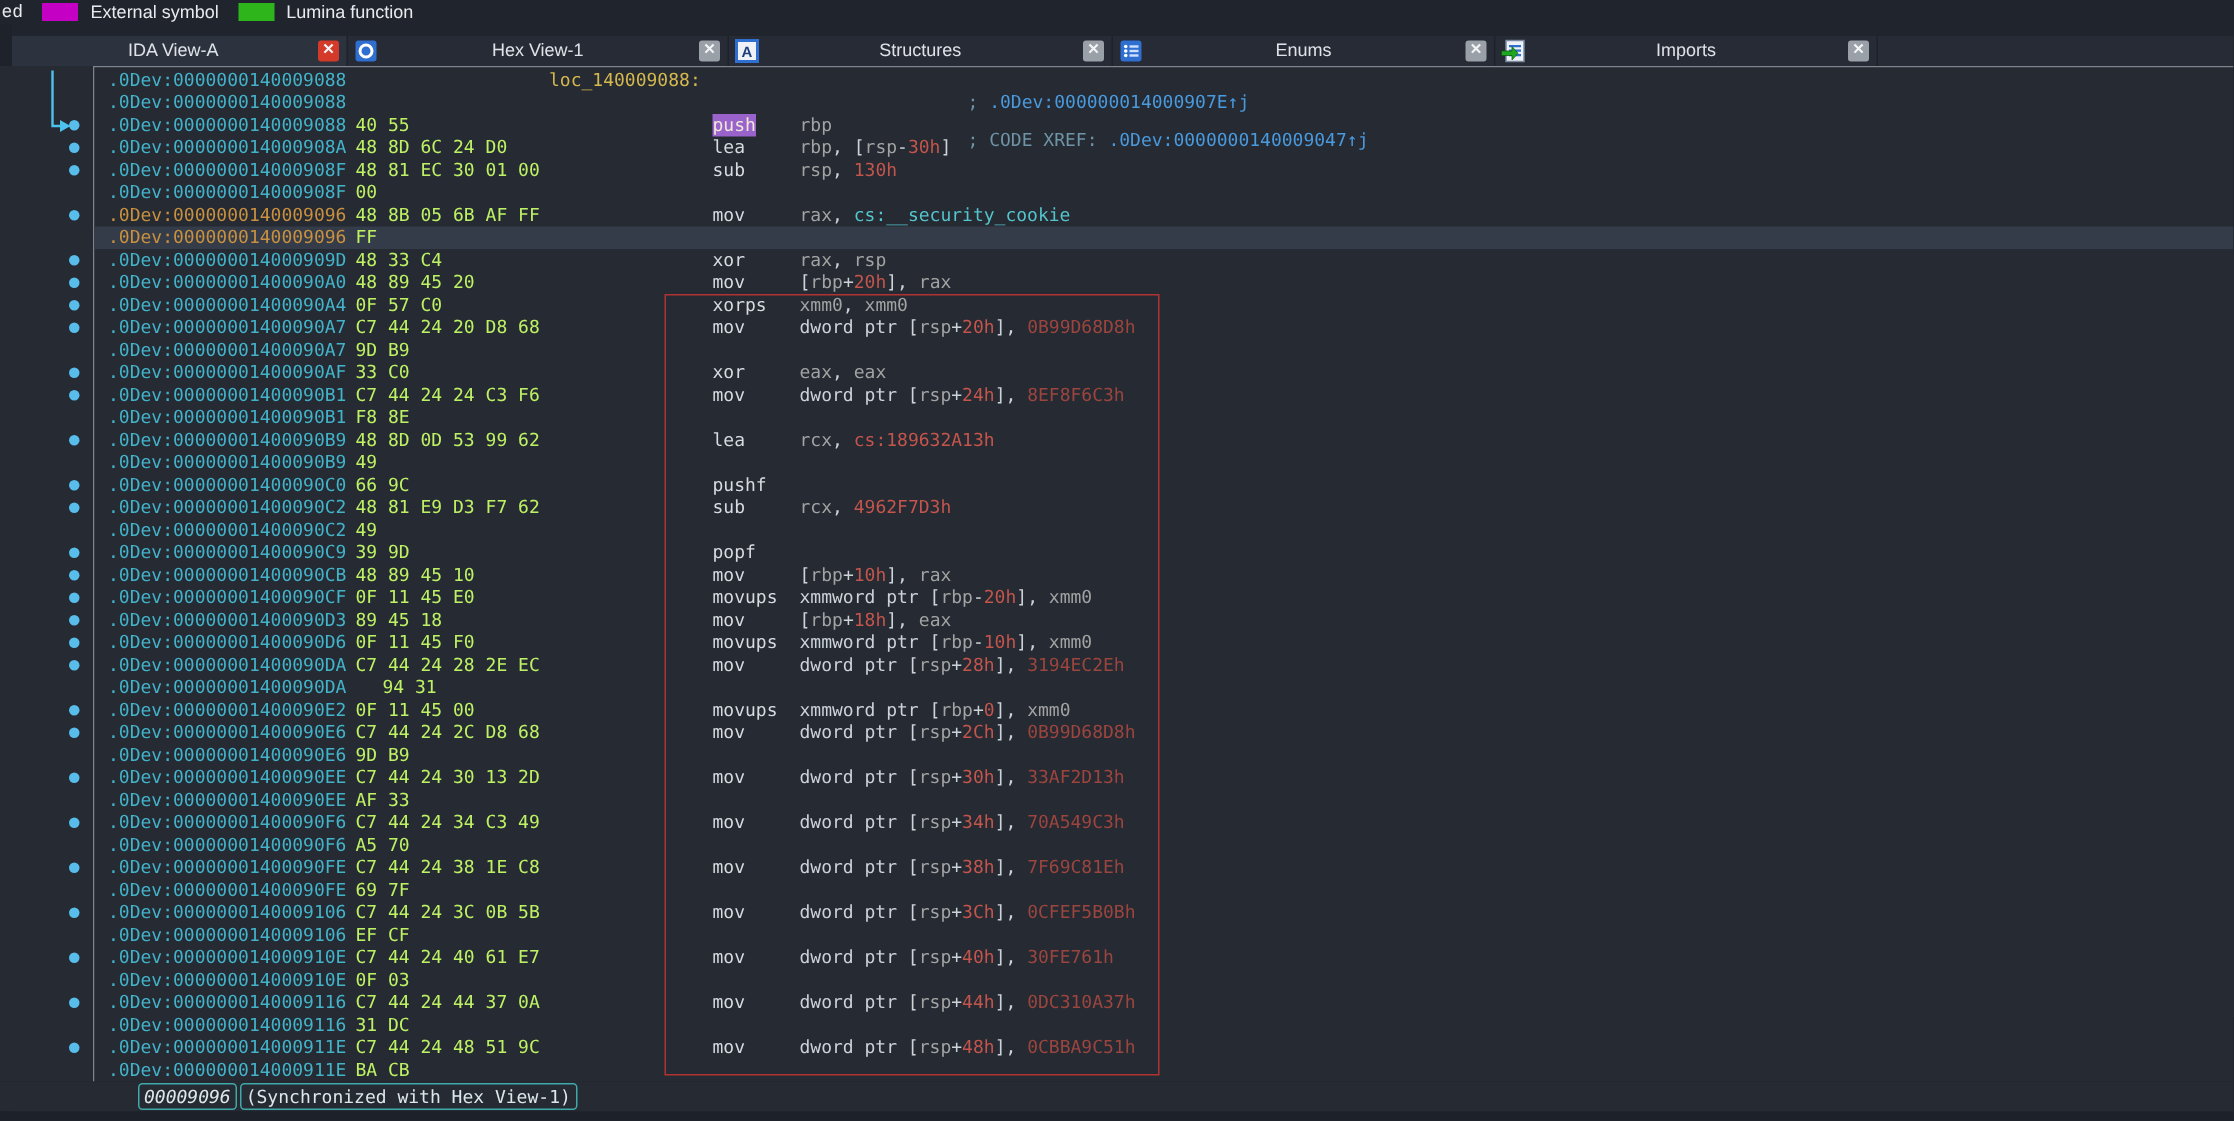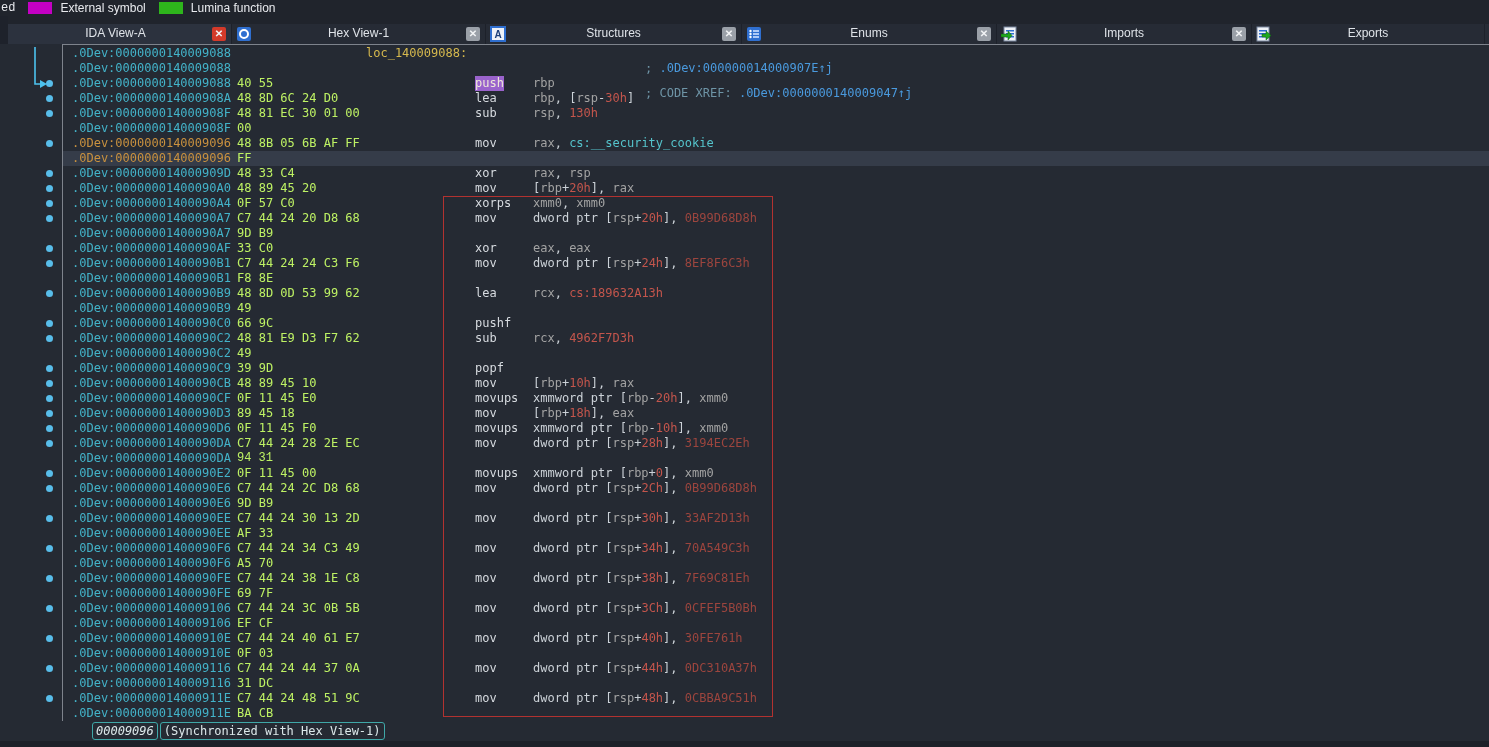--- a/index.html
+++ b/index.html
@@ -118,30 +118,20 @@
       <div class="tab" style="width: 255px;">
         <span class="tab-icon"><svg width="16" height="16">
             <rect x="3" y="1" width="12" height="14" fill="#eef2f8" stroke="#7a88a0"></rect>
             <rect x="5" y="4" width="8" height="1.5" fill="#2f6fd0"></rect>
             <rect x="5" y="7" width="8" height="1.5" fill="#2f6fd0"></rect>
             <rect x="5" y="10" width="8" height="1.5" fill="#2f6fd0"></rect>
             <polygon points="0,8 7,8 7,5 11,9.5 7,14 7,11 0,11" fill="#1fa81f" stroke="#0c5c0c" stroke-width="0.5"></polygon>
           </svg></span>
         <span class="tab-label">Imports</span>
         <span class="tab-close">✕</span>
-      </div>
-      <div class="tab" style="width: 233px;">
-        <span class="tab-icon"><svg width="16" height="16">
-            <rect x="1" y="1" width="12" height="14" fill="#eef2f8" stroke="#7a88a0"></rect>
-            <rect x="3" y="4" width="8" height="1.5" fill="#2f6fd0"></rect>
-            <rect x="3" y="7" width="8" height="1.5" fill="#2f6fd0"></rect>
-            <rect x="3" y="10" width="8" height="1.5" fill="#2f6fd0"></rect>
-            <polygon points="6,8 10,8 10,5 15,9.5 10,14 10,11 6,11" fill="#1fa81f" stroke="#0c5c0c" stroke-width="0.5"></polygon>
-          </svg></span>
-        <span class="tab-label">Exports</span>
       </div>
     </div>
   <div class="white-sliver"></div>
 
   <div class="leftstrip"></div>
   <div class="margin" id="margin">
     <svg class="nav-arrow" width="62" height="120" style="position:absolute;left:0;top:0;">
       <polyline points="35,3 35,40 40,40" fill="none" stroke="#4cc2ee" stroke-width="1.6"></polyline>
       <polygon points="40,36 47,40 40,44" fill="#4cc2ee"></polygon>
     </svg>
@@ -199,21 +189,21 @@
       <div class="row" style="top: 256px;"><span class="c-addr" style="left: 9px;">.0Dev:00000001400090B9</span><span class="c-bytes" style="left: 174px;">49</span></div>
       <div class="row" style="top: 271px;"><span class="c-addr" style="left: 9px;">.0Dev:00000001400090C0</span><span class="c-bytes" style="left: 174px;">66 9C</span><span class="c-mnem" style="left: 412px;">pushf</span></div>
       <div class="row" style="top: 286px;"><span class="c-addr" style="left: 9px;">.0Dev:00000001400090C2</span><span class="c-bytes" style="left: 174px;">48 81 E9 D3 F7 62</span><span class="c-mnem" style="left: 412px;">sub</span><span style="left: 470px;"><span class="op-r" style="position: static;">rcx</span><span class="op-t" style="position: static;">, </span><span class="op-n" style="position: static;">4962F7D3h</span></span></div>
       <div class="row" style="top: 301px;"><span class="c-addr" style="left: 9px;">.0Dev:00000001400090C2</span><span class="c-bytes" style="left: 174px;">49</span></div>
       <div class="row" style="top: 316px;"><span class="c-addr" style="left: 9px;">.0Dev:00000001400090C9</span><span class="c-bytes" style="left: 174px;">39 9D</span><span class="c-mnem" style="left: 412px;">popf</span></div>
       <div class="row" style="top: 331px;"><span class="c-addr" style="left: 9px;">.0Dev:00000001400090CB</span><span class="c-bytes" style="left: 174px;">48 89 45 10</span><span class="c-mnem" style="left: 412px;">mov</span><span style="left: 470px;"><span class="op-t" style="position: static;">[</span><span class="op-r" style="position: static;">rbp</span><span class="op-t" style="position: static;">+</span><span class="op-n" style="position: static;">10h</span><span class="op-t" style="position: static;">], </span><span class="op-r" style="position: static;">rax</span></span></div>
       <div class="row" style="top: 346px;"><span class="c-addr" style="left: 9px;">.0Dev:00000001400090CF</span><span class="c-bytes" style="left: 174px;">0F 11 45 E0</span><span class="c-mnem" style="left: 412px;">movups</span><span style="left: 470px;"><span class="op-t" style="position: static;">xmmword ptr [</span><span class="op-r" style="position: static;">rbp</span><span class="op-t" style="position: static;">-</span><span class="op-n" style="position: static;">20h</span><span class="op-t" style="position: static;">], </span><span class="op-r" style="position: static;">xmm0</span></span></div>
       <div class="row" style="top: 361px;"><span class="c-addr" style="left: 9px;">.0Dev:00000001400090D3</span><span class="c-bytes" style="left: 174px;">89 45 18</span><span class="c-mnem" style="left: 412px;">mov</span><span style="left: 470px;"><span class="op-t" style="position: static;">[</span><span class="op-r" style="position: static;">rbp</span><span class="op-t" style="position: static;">+</span><span class="op-n" style="position: static;">18h</span><span class="op-t" style="position: static;">], </span><span class="op-r" style="position: static;">eax</span></span></div>
       <div class="row" style="top: 376px;"><span class="c-addr" style="left: 9px;">.0Dev:00000001400090D6</span><span class="c-bytes" style="left: 174px;">0F 11 45 F0</span><span class="c-mnem" style="left: 412px;">movups</span><span style="left: 470px;"><span class="op-t" style="position: static;">xmmword ptr [</span><span class="op-r" style="position: static;">rbp</span><span class="op-t" style="position: static;">-</span><span class="op-n" style="position: static;">10h</span><span class="op-t" style="position: static;">], </span><span class="op-r" style="position: static;">xmm0</span></span></div>
       <div class="row" style="top: 391px;"><span class="c-addr" style="left: 9px;">.0Dev:00000001400090DA</span><span class="c-bytes" style="left: 174px;">C7 44 24 28 2E EC</span><span class="c-mnem" style="left: 412px;">mov</span><span style="left: 470px;"><span class="op-t" style="position: static;">dword ptr [</span><span class="op-r" style="position: static;">rsp</span><span class="op-t" style="position: static;">+</span><span class="op-n" style="position: static;">28h</span><span class="op-t" style="position: static;">], </span><span class="op-c" style="position: static;">3194EC2Eh</span></span></div>
-      <div class="row" style="top: 406px;"><span class="c-addr" style="left: 9px;">.0Dev:00000001400090DA</span><span class="c-bytes" style="left: 174px; font-family: Liberation Mono, monospace;">94 31</span></div>
+      <div class="row" style="top: 406px;"><span class="c-addr" style="left: 9px;">.0Dev:00000001400090DA</span><span class="c-bytes" style="left: 192px;">94 31</span></div>
       <div class="row" style="top: 421px;"><span class="c-addr" style="left: 9px;">.0Dev:00000001400090E2</span><span class="c-bytes" style="left: 174px;">0F 11 45 00</span><span class="c-mnem" style="left: 412px;">movups</span><span style="left: 470px;"><span class="op-t" style="position: static;">xmmword ptr [</span><span class="op-r" style="position: static;">rbp</span><span class="op-t" style="position: static;">+</span><span class="op-n" style="position: static;">0</span><span class="op-t" style="position: static;">], </span><span class="op-r" style="position: static;">xmm0</span></span></div>
       <div class="row" style="top: 436px;"><span class="c-addr" style="left: 9px;">.0Dev:00000001400090E6</span><span class="c-bytes" style="left: 174px;">C7 44 24 2C D8 68</span><span class="c-mnem" style="left: 412px;">mov</span><span style="left: 470px;"><span class="op-t" style="position: static;">dword ptr [</span><span class="op-r" style="position: static;">rsp</span><span class="op-t" style="position: static;">+</span><span class="op-n" style="position: static;">2Ch</span><span class="op-t" style="position: static;">], </span><span class="op-c" style="position: static;">0B99D68D8h</span></span></div>
       <div class="row" style="top: 451px;"><span class="c-addr" style="left: 9px;">.0Dev:00000001400090E6</span><span class="c-bytes" style="left: 174px;">9D B9</span></div>
       <div class="row" style="top: 466px;"><span class="c-addr" style="left: 9px;">.0Dev:00000001400090EE</span><span class="c-bytes" style="left: 174px;">C7 44 24 30 13 2D</span><span class="c-mnem" style="left: 412px;">mov</span><span style="left: 470px;"><span class="op-t" style="position: static;">dword ptr [</span><span class="op-r" style="position: static;">rsp</span><span class="op-t" style="position: static;">+</span><span class="op-n" style="position: static;">30h</span><span class="op-t" style="position: static;">], </span><span class="op-c" style="position: static;">33AF2D13h</span></span></div>
       <div class="row" style="top: 481px;"><span class="c-addr" style="left: 9px;">.0Dev:00000001400090EE</span><span class="c-bytes" style="left: 174px;">AF 33</span></div>
       <div class="row" style="top: 496px;"><span class="c-addr" style="left: 9px;">.0Dev:00000001400090F6</span><span class="c-bytes" style="left: 174px;">C7 44 24 34 C3 49</span><span class="c-mnem" style="left: 412px;">mov</span><span style="left: 470px;"><span class="op-t" style="position: static;">dword ptr [</span><span class="op-r" style="position: static;">rsp</span><span class="op-t" style="position: static;">+</span><span class="op-n" style="position: static;">34h</span><span class="op-t" style="position: static;">], </span><span class="op-c" style="position: static;">70A549C3h</span></span></div>
       <div class="row" style="top: 511px;"><span class="c-addr" style="left: 9px;">.0Dev:00000001400090F6</span><span class="c-bytes" style="left: 174px;">A5 70</span></div>
       <div class="row" style="top: 526px;"><span class="c-addr" style="left: 9px;">.0Dev:00000001400090FE</span><span class="c-bytes" style="left: 174px;">C7 44 24 38 1E C8</span><span class="c-mnem" style="left: 412px;">mov</span><span style="left: 470px;"><span class="op-t" style="position: static;">dword ptr [</span><span class="op-r" style="position: static;">rsp</span><span class="op-t" style="position: static;">+</span><span class="op-n" style="position: static;">38h</span><span class="op-t" style="position: static;">], </span><span class="op-c" style="position: static;">7F69C81Eh</span></span></div>
       <div class="row" style="top: 541px;"><span class="c-addr" style="left: 9px;">.0Dev:00000001400090FE</span><span class="c-bytes" style="left: 174px;">69 7F</span></div>
       <div class="row" style="top: 556px;"><span class="c-addr" style="left: 9px;">.0Dev:0000000140009106</span><span class="c-bytes" style="left: 174px;">C7 44 24 3C 0B 5B</span><span class="c-mnem" style="left: 412px;">mov</span><span style="left: 470px;"><span class="op-t" style="position: static;">dword ptr [</span><span class="op-r" style="position: static;">rsp</span><span class="op-t" style="position: static;">+</span><span class="op-n" style="position: static;">3Ch</span><span class="op-t" style="position: static;">], </span><span class="op-c" style="position: static;">0CFEF5B0Bh</span></span></div>

